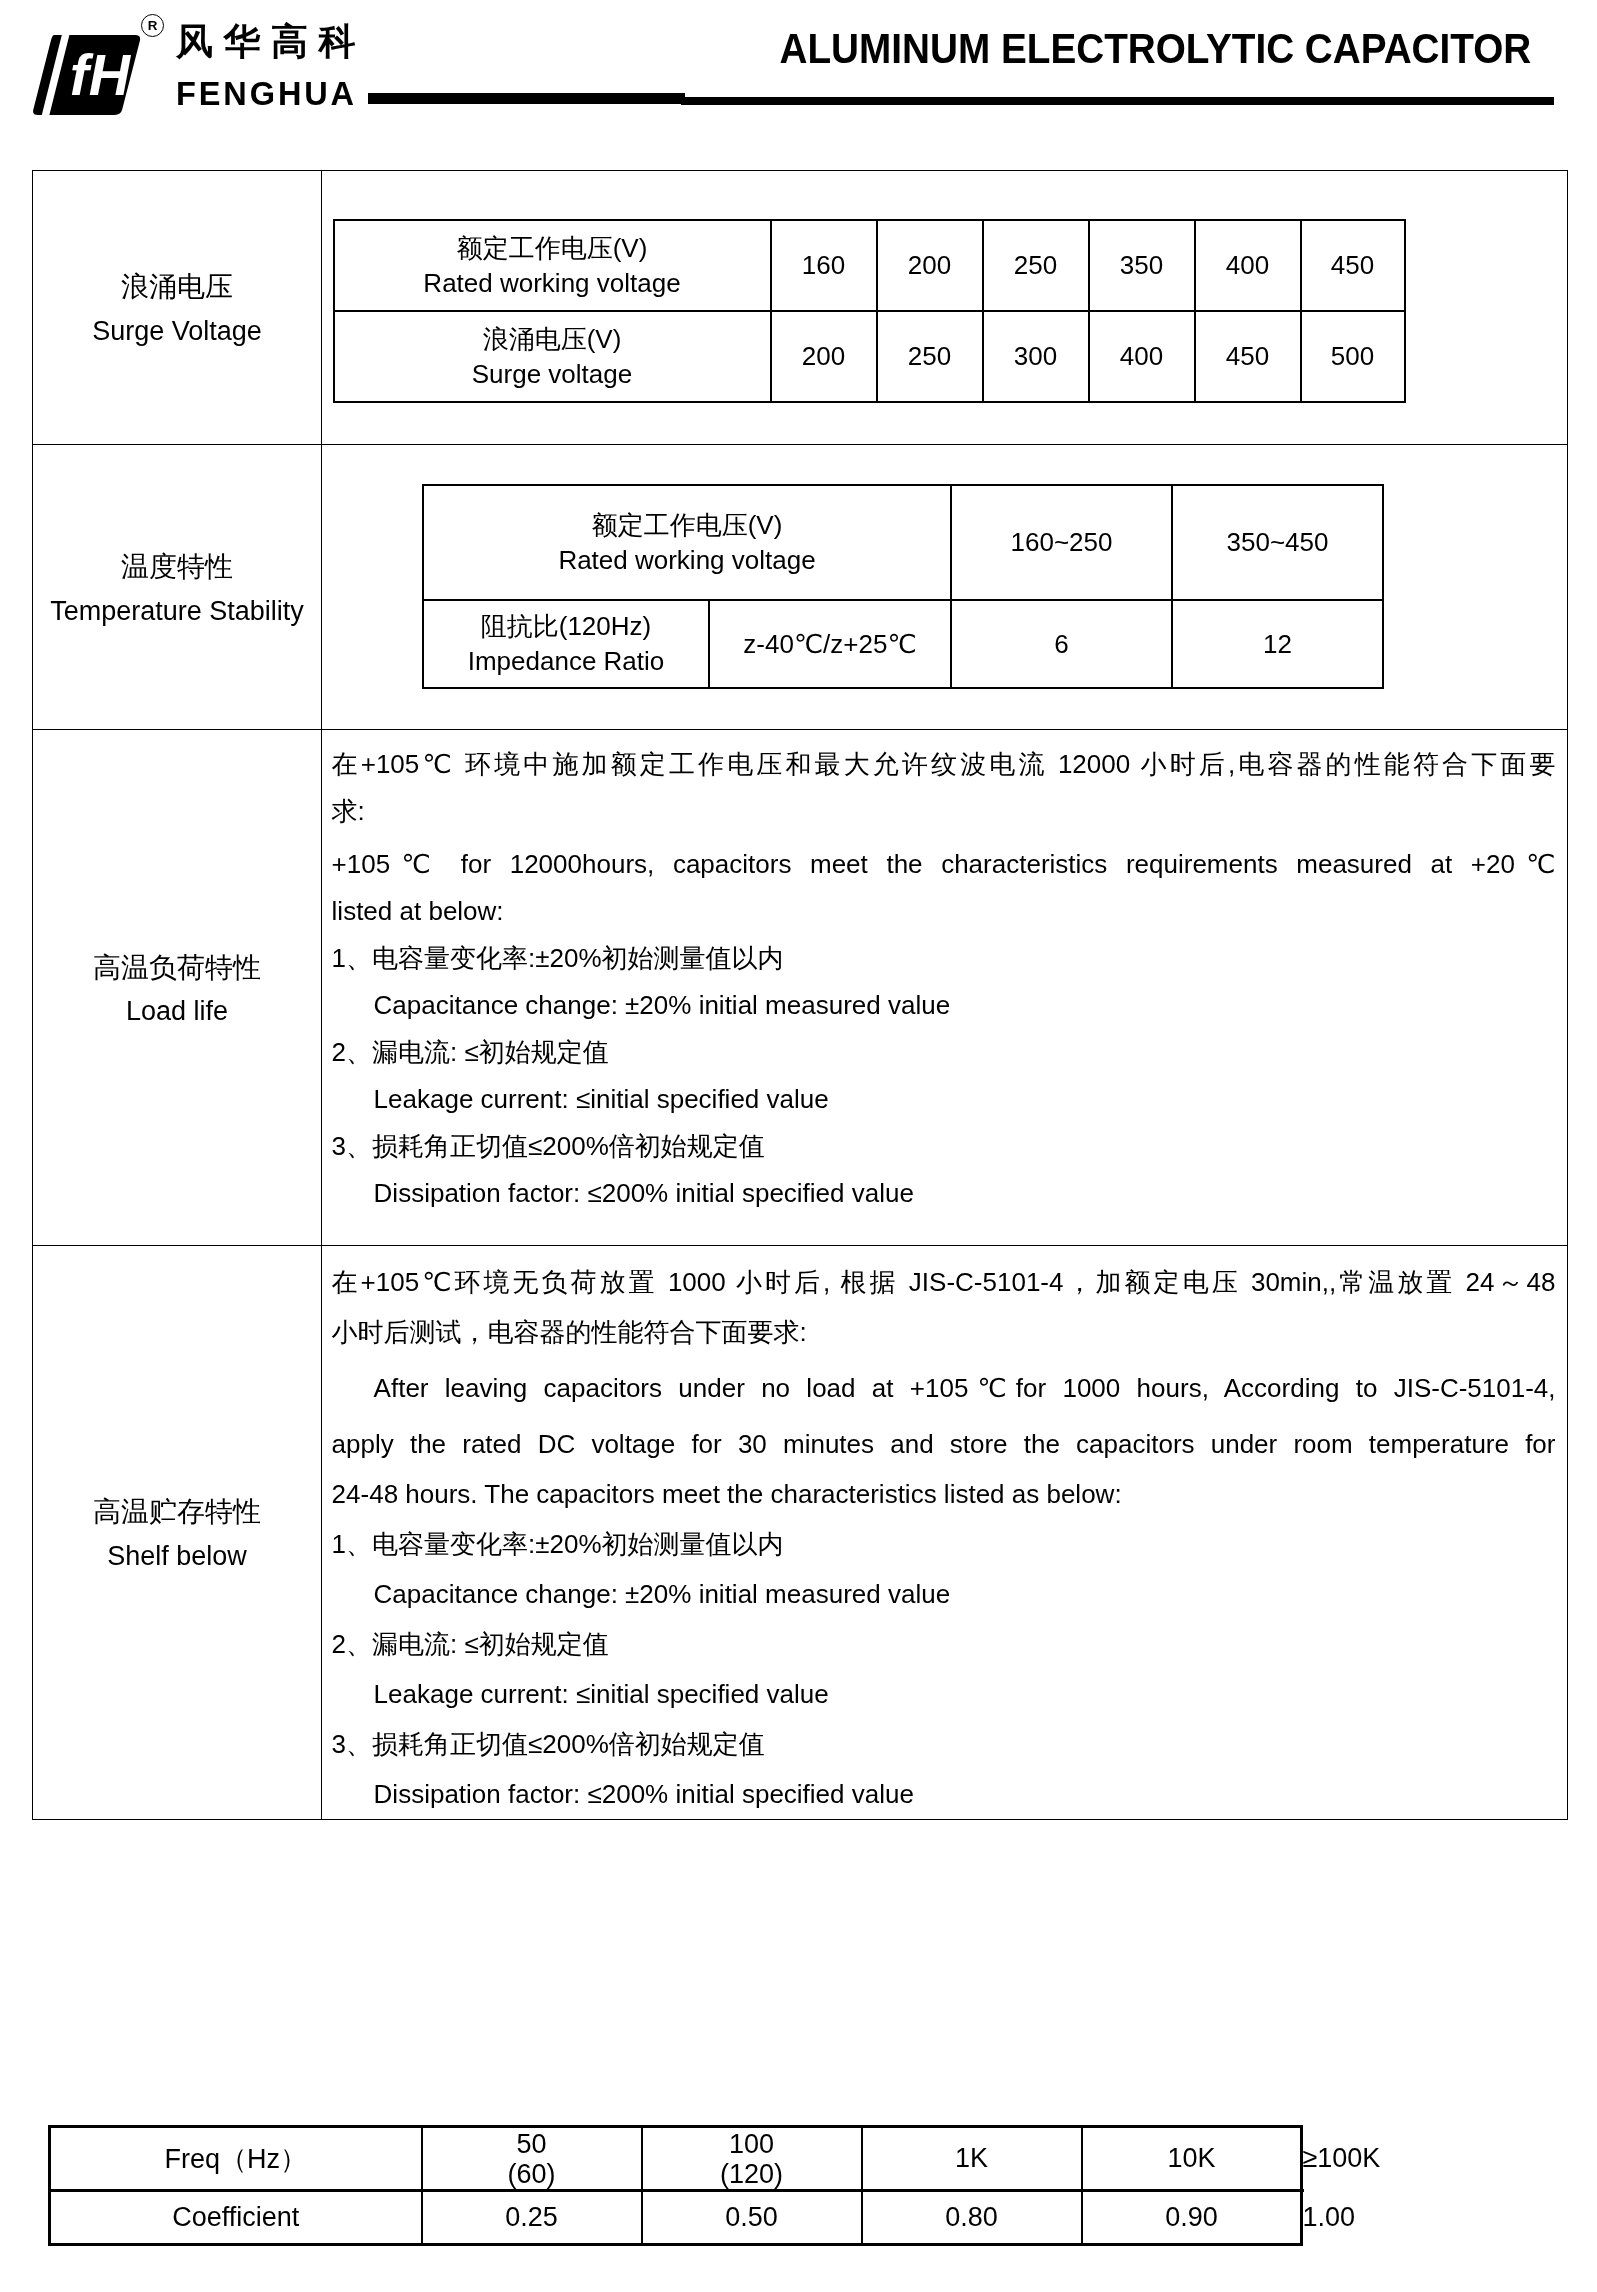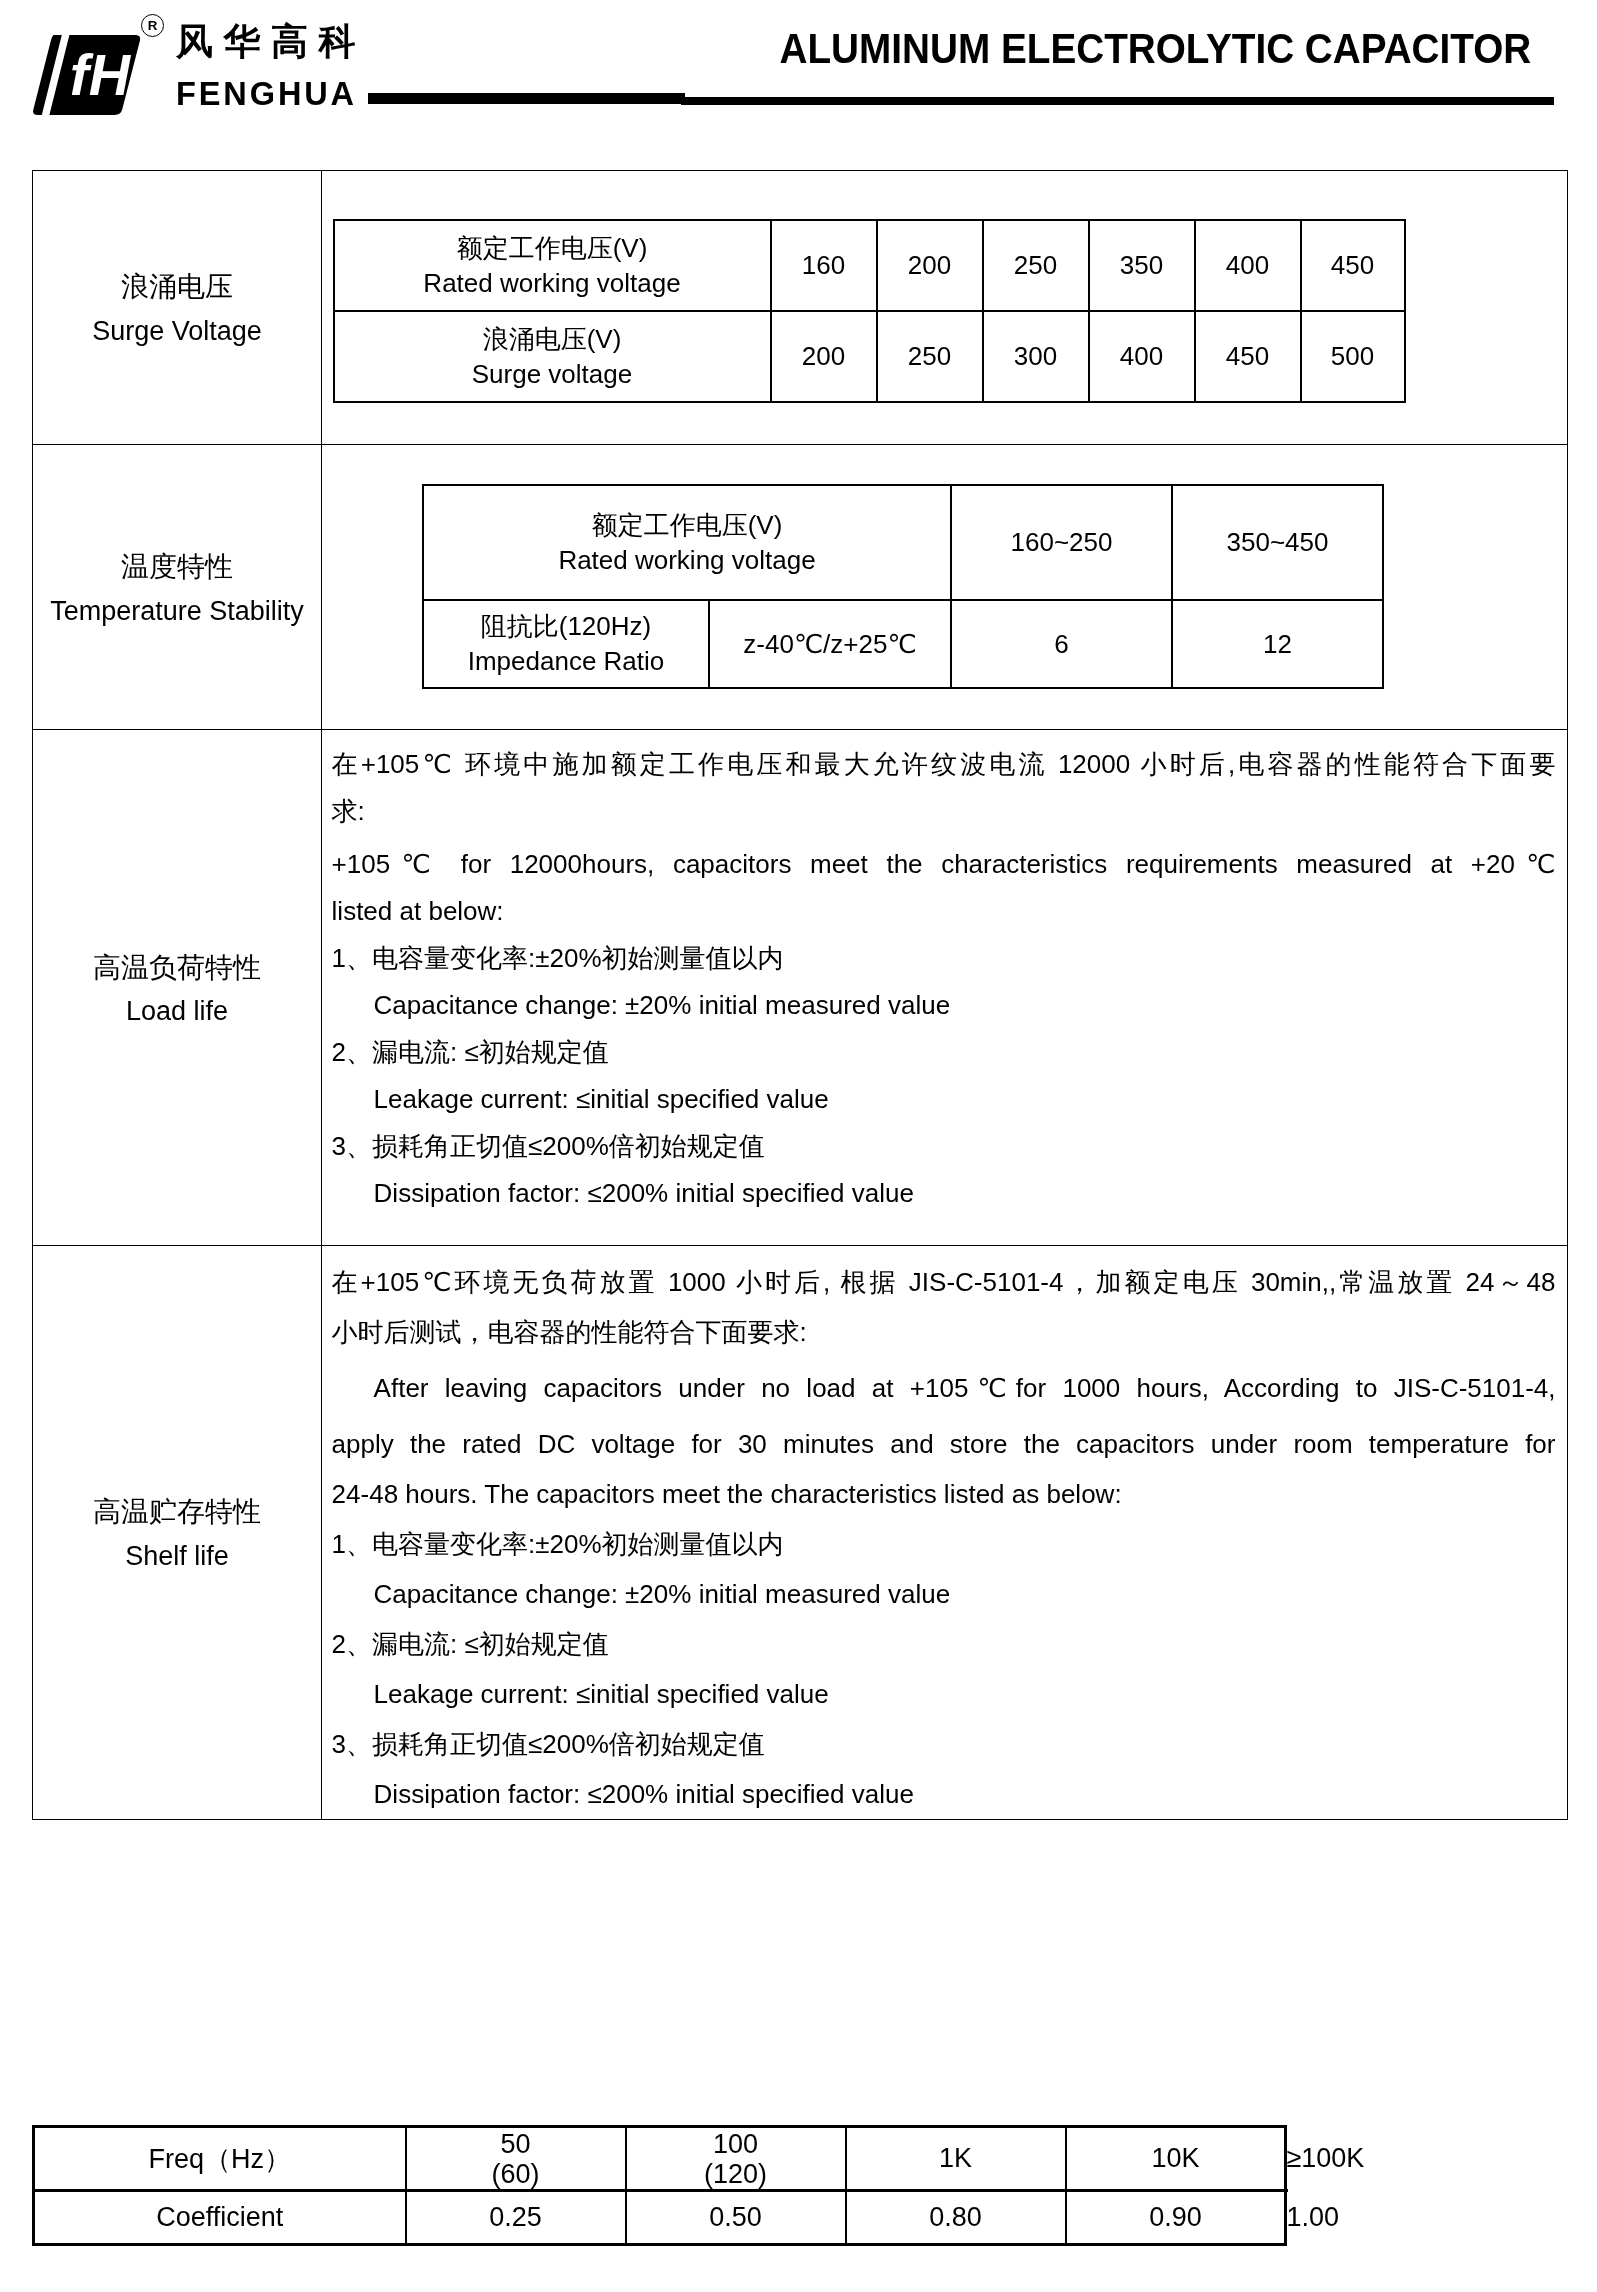--- a/index.html
+++ b/index.html
@@ -53,21 +53,21 @@
 
   
   .sec-head { position:absolute; left:29px; top:1877px; }
   .sec-head .sh1 { font-size:32px; line-height:50px; }
   .sec-head .sh2 { font-size:30px; line-height:50px; padding-left:29px; }
   .sec-head .sh3 { font-size:31px; line-height:53px; padding-left:32px; }
   .sec-head .sh4 { font-size:30px; line-height:53px; padding-left:32px; }
   .diamond { margin-right:1.9px; }
 
   
-  .freq { position:absolute; left:32px; top:2125px; width:1176px;
+  .freq { position:absolute; left:48px; top:2125px; width:1176px;
     border-collapse:collapse; table-layout:fixed; }
   .freq td { border:2.9px solid #000; text-align:center; vertical-align:middle; font-size:27px; }
   .freq { border:3.8px solid #000; }
   .freq tr.fhead { height:64px; }
   .freq tr.fhead td { border-bottom:3.8px solid #000; }
   .freq tr.fhead td div { line-height:30px; }
   .freq tr.fcoef { height:54px; }
 </style>
 </head>
 <body>
@@ -187,21 +187,21 @@
           <div class="tline ind">Leakage current: ≤initial specified value</div>
           <div class="tline">3、损耗角正切值≤200%倍初始规定值</div>
           <div class="tline ind">Dissipation factor: ≤200% initial specified value</div>
         </div>
       </div>
     </div>
 
     <div class="srow r4">
       <div class="slabel">
         <div class="lab-cjk">高温贮存特性</div>
-        <div class="lab-en">Shelf life</div>
+        <div class="lab-en">Shelf below</div>
       </div>
       <div class="scontent">
         <div class="textblock">
           <div class="tline jst">在+105℃环境无负荷放置 1000 小时后, 根据 JIS-C-5101-4，加额定电压 30min,,常温放置 24～48</div>
           <div class="tline">小时后测试，电容器的性能符合下面要求:</div>
           <div class="tline ind jst">After leaving capacitors under no load at +105℃for 1000 hours, According to JIS-C-5101-4,</div>
           <div class="tline jst">apply the rated DC voltage for 30 minutes and store the capacitors under room temperature for</div>
           <div class="tline">24-48 hours. The capacitors meet the characteristics listed as below:</div>
           <div class="tline">1、电容量变化率:±20%初始测量值以内</div>
           <div class="tline ind">Capacitance change: ±20% initial measured value</div>

